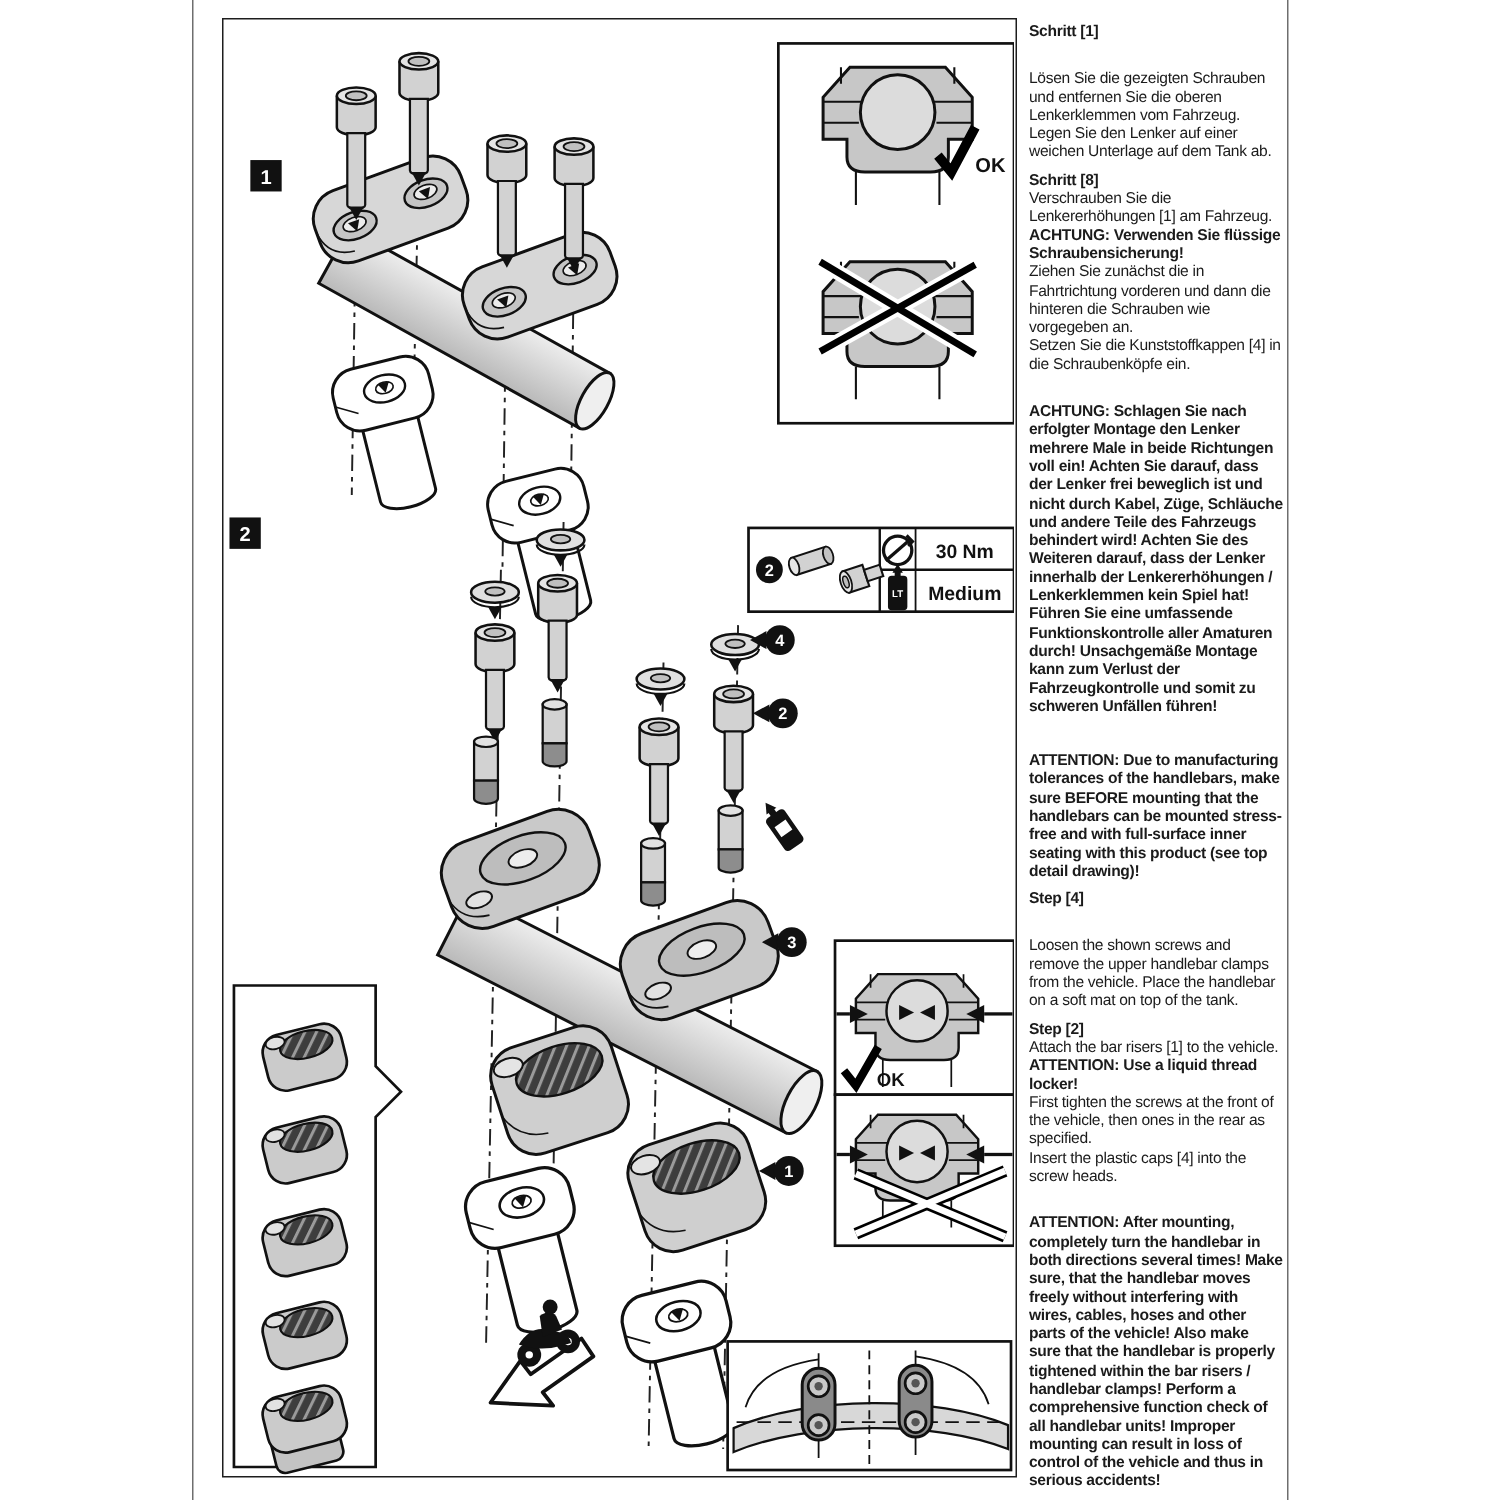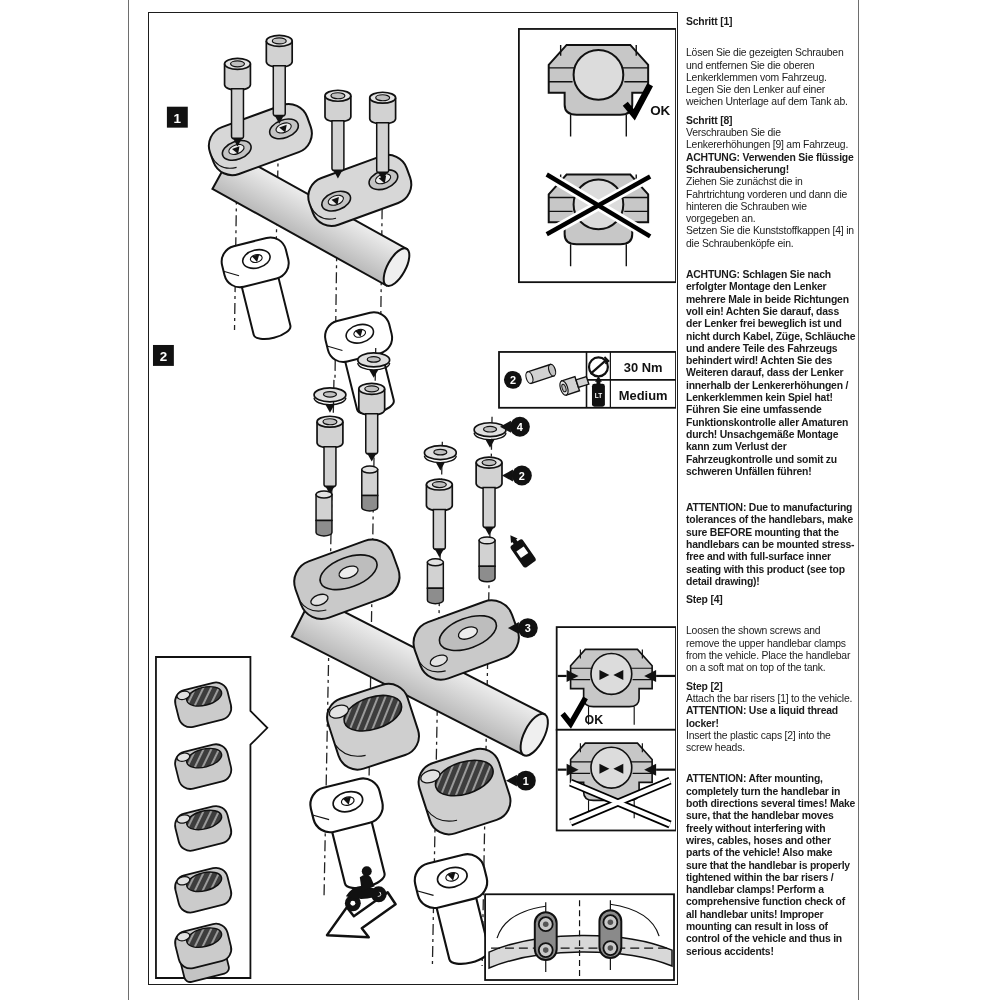--- a/index.html
+++ b/index.html
@@ -354,29 +354,30 @@
     </g>
   </g>
 </svg>
 </div>
 
 <div class="text-col">
   <div class="lang-de">
     <p class="h">Schritt [1]</p>
     <p class="para">Lösen Sie die gezeigten Schrauben und entfernen Sie die oberen Lenkerklemmen vom Fahrzeug. Legen Sie den Lenker auf einer weichen Unterlage auf dem Tank ab.</p>
     <p class="h">Schritt [8]</p>
-    <p>Verschrauben Sie die Lenkererhöhungen [9] am Fahrzeug.</p>
+    <p>Verschrauben Sie die Lenkererhöhungen [1] am Fahrzeug.</p>
     <p class="b">ACHTUNG: Verwenden Sie flüssige Schraubensicherung!</p>
     <p>Ziehen Sie zunächst die in Fahrtrichtung vorderen und dann die hinteren die Schrauben wie vorgegeben an.</p>
     <p>Setzen Sie die Kunststoffkappen [4] in die Schraubenköpfe ein.</p>
     <p class="b para">ACHTUNG: Schlagen Sie nach erfolgter Montage den Lenker mehrere Male in beide Richtungen voll ein! Achten Sie darauf, dass der Lenker frei beweglich ist und nicht durch Kabel, Züge, Schläuche und andere Teile des Fahrzeugs behindert wird! Achten Sie des Weiteren darauf, dass der Lenker innerhalb der Lenkererhöhungen / Lenkerklemmen kein Spiel hat! Führen Sie eine umfassende Funktionskontrolle aller Amaturen durch! Unsachgemäße Montage kann zum Verlust der Fahrzeugkontrolle und somit zu schweren Unfällen führen!</p>
   </div>
   <div class="lang-en">
     <p class="b">ATTENTION: Due to manufacturing tolerances of the handlebars, make sure BEFORE mounting that the handlebars can be mounted stress-free and with full-surface inner seating with this product (see top detail drawing)!</p>
     <p class="h">Step [4]</p>
     <p class="para">Loosen the shown screws and remove the upper handlebar clamps from the vehicle. Place the handlebar on a soft mat on top of the tank.</p>
     <p class="h">Step [2]</p>
     <p>Attach the bar risers [1] to the vehicle.</p>
     <p class="b">ATTENTION: Use a liquid thread locker!</p>
-    <p>Insert the plastic caps [2] into the screw heads.</p>
+    <p>First tighten the screws at the front of the vehicle, then ones in the rear as specified.</p>
+    <p>Insert the plastic caps [4] into the screw heads.</p>
     <p class="b para">ATTENTION: After mounting, completely turn the handlebar in both directions several times! Make sure, that the handlebar moves freely without interfering with wires, cables, hoses and other parts of the vehicle! Also make sure that the handlebar is properly tightened within the bar risers / handlebar clamps! Perform a comprehensive function check of all handlebar units! Improper mounting can result in loss of control of the vehicle and thus in serious accidents!</p>
   </div>
 </div>
 
 </body></html>

